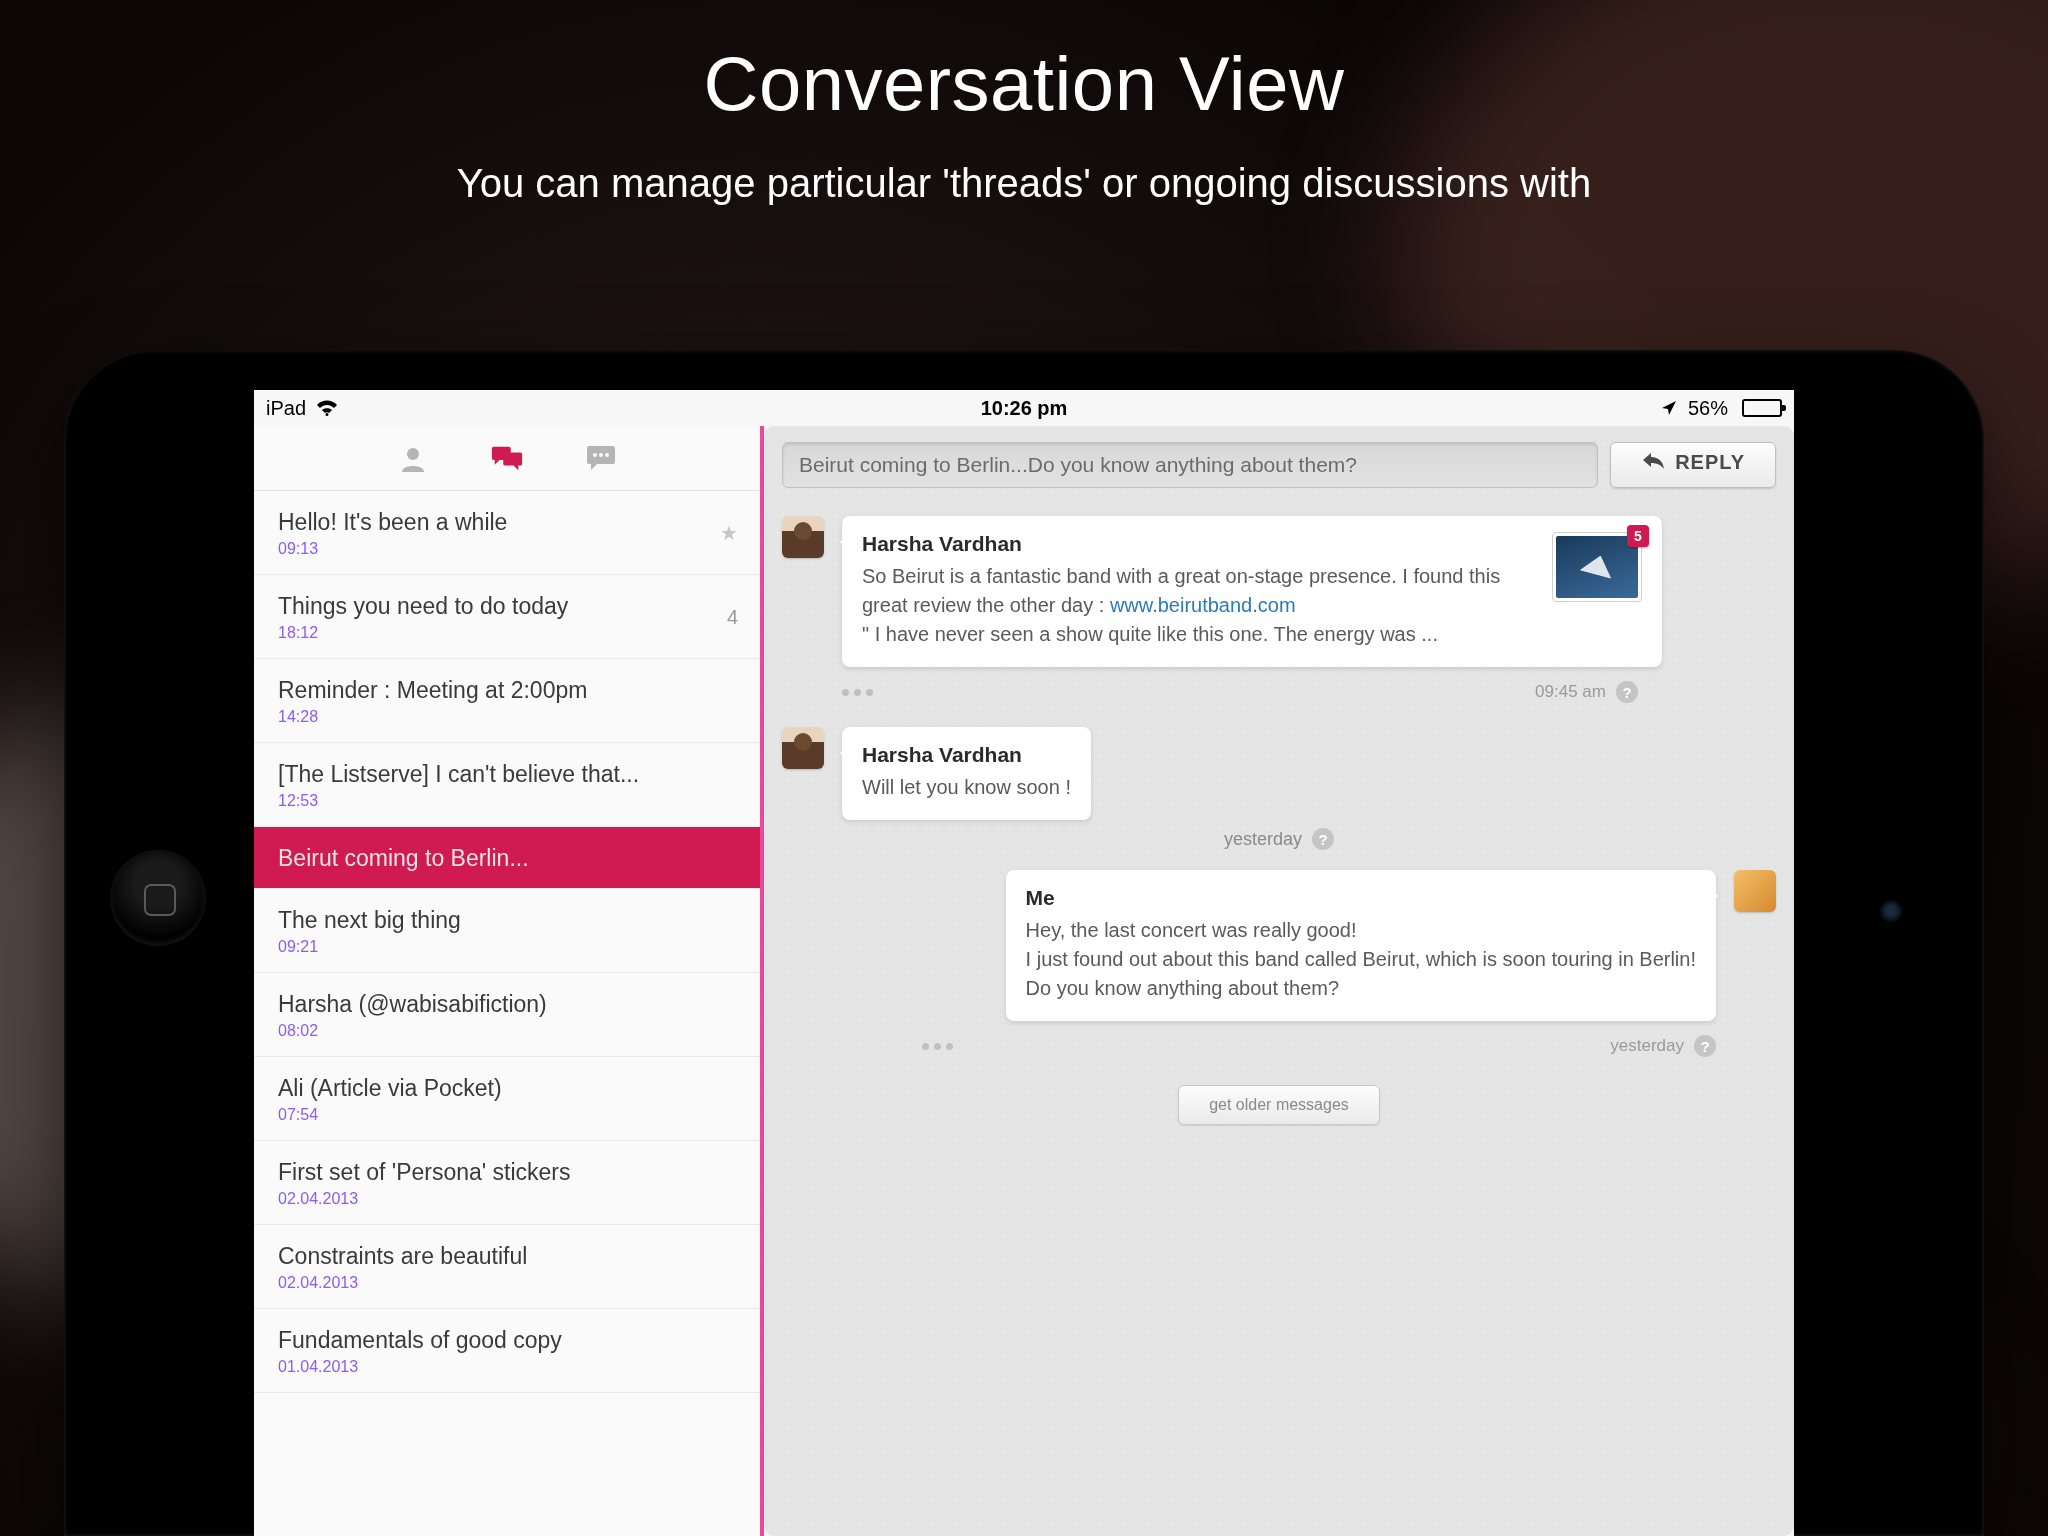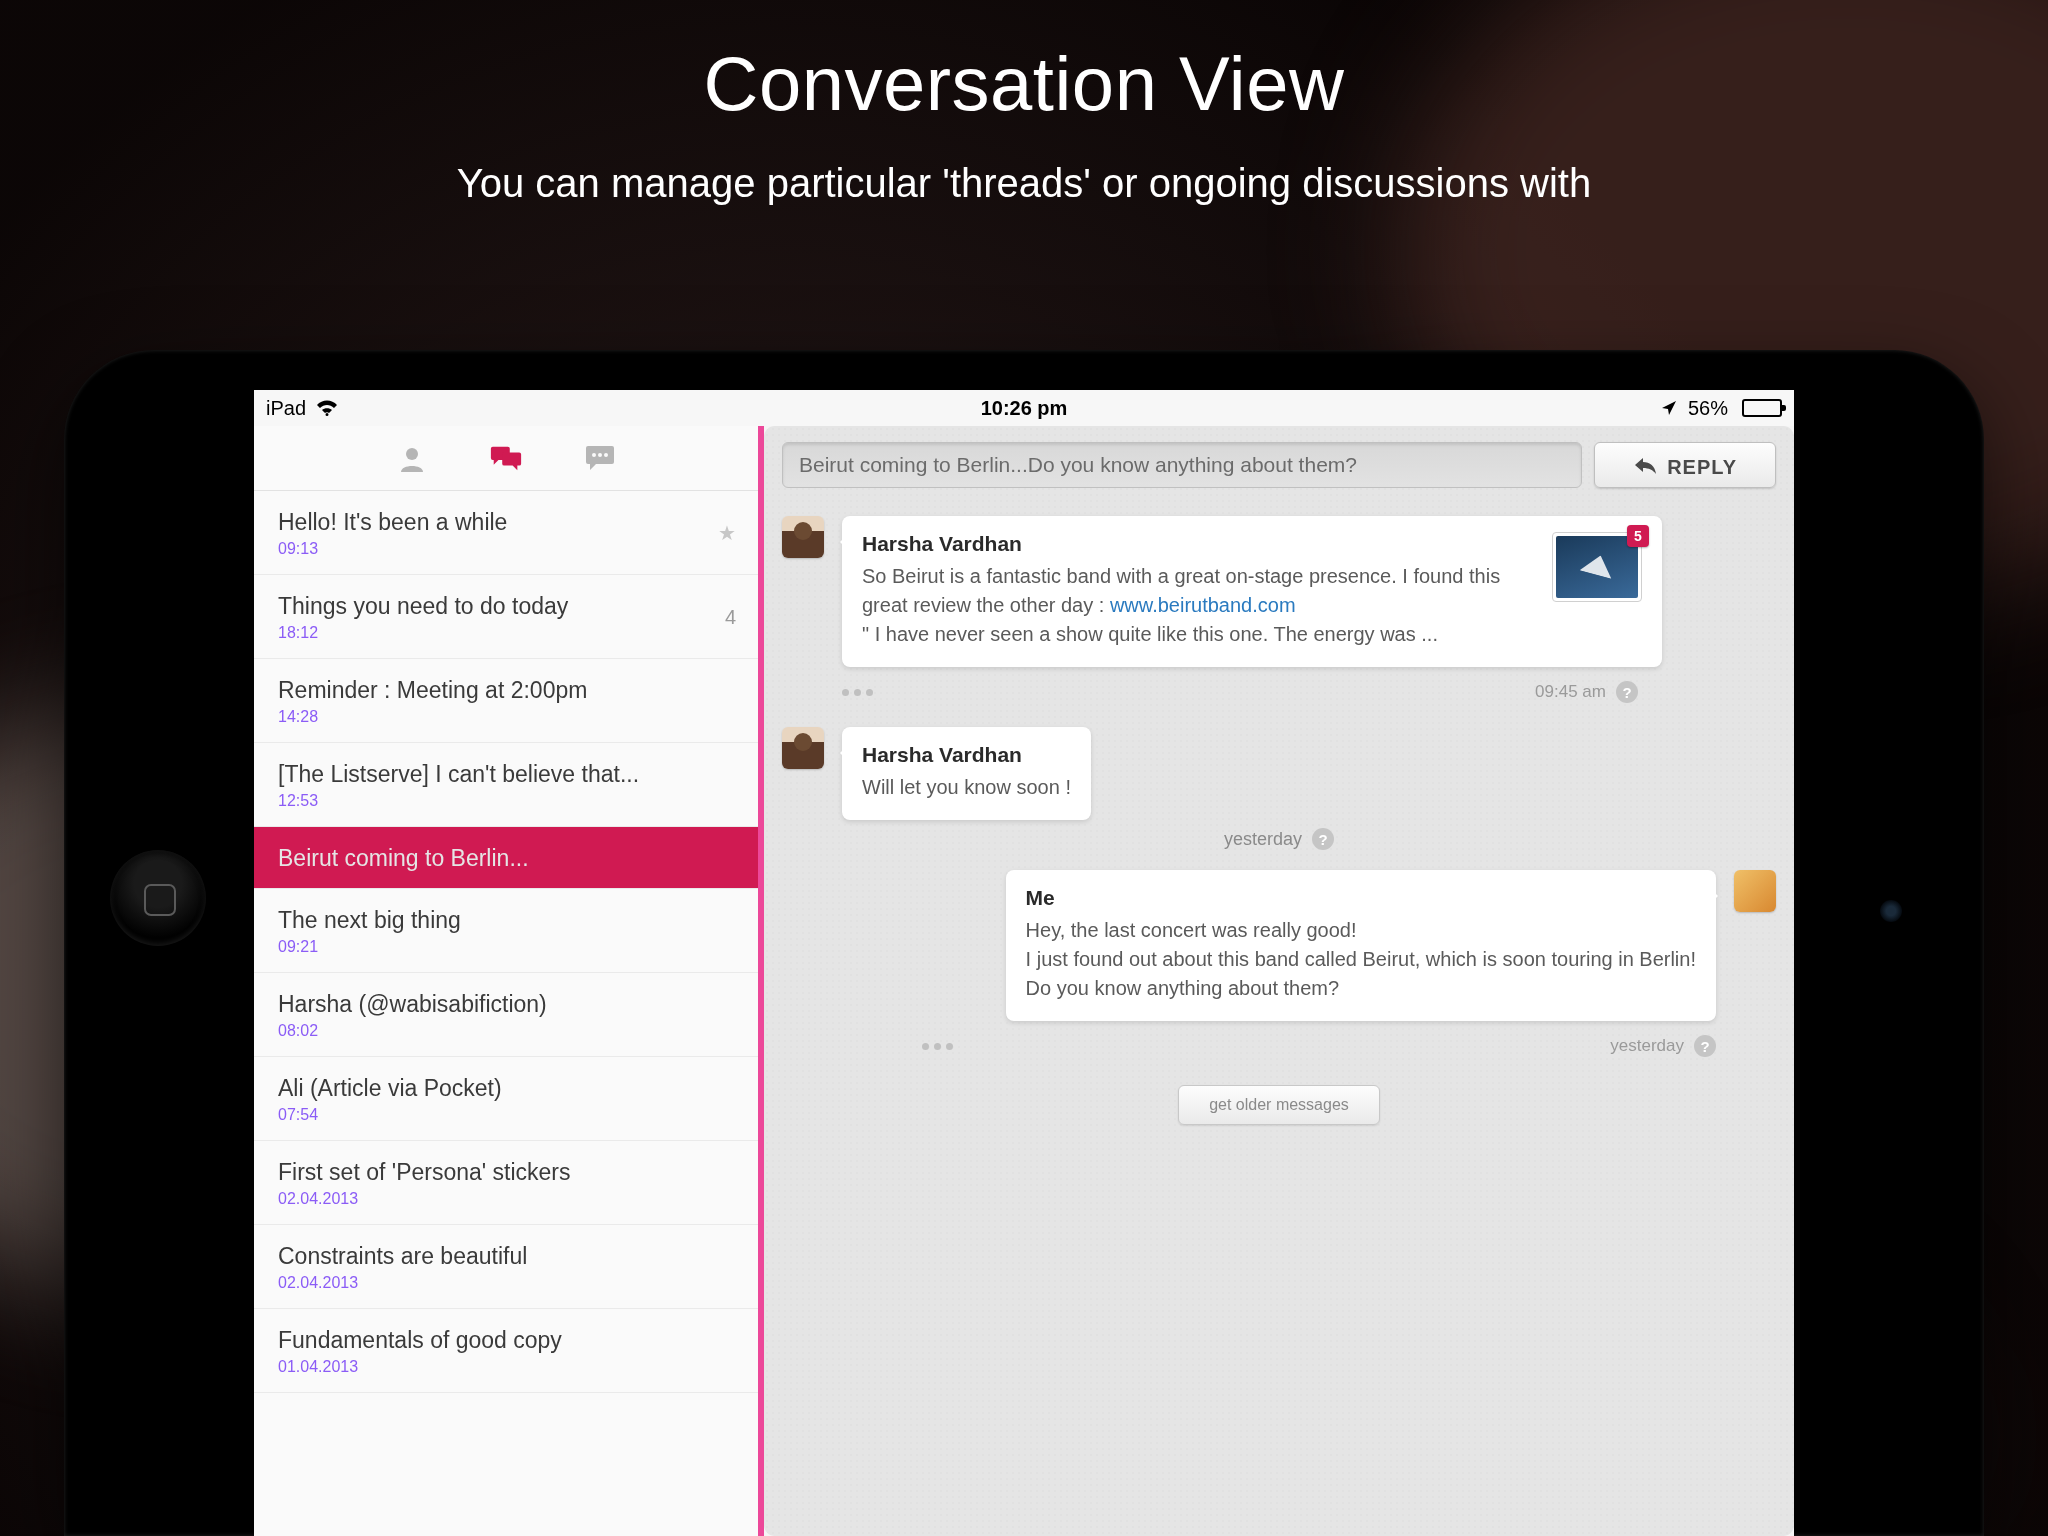--- a/index.html
+++ b/index.html
@@ -56,21 +56,21 @@
 .status-left, .status-right { display: flex; align-items: center; gap: 10px; }
 .status-center { position: absolute; left: 50%; transform: translateX(-50%); font-weight: 600; }
 .status-right { margin-left: auto; }
 .wifi-icon, .loc-icon, .batt-icon { display: inline-flex; }
 .batt { width: 40px; height: 18px; border: 2px solid #000; border-radius: 3px; position: relative; margin-left: 4px; }
 .batt::after { content:""; position:absolute; right:-6px; top:4px; width:4px; height:6px; background:#000; border-radius:0 2px 2px 0; }
 .batt-fill { background:#000; height:100%; width:56%; }
 
 .app { display: flex; height: calc(100% - 36px); }
 .sidebar {
-  width: 510px; background: #fafafa; border-right: 6px solid #ec4899;
+  width: 510px; background: #fafafa; border-right: 4px solid #ec4899;
   overflow: hidden; display:flex; flex-direction:column;
 }
 .tabbar {
   display: flex; justify-content: center; gap: 60px;
   padding: 18px 0 16px; border-bottom: 1px solid #e2e2e2;
 }
 .tab-icon { width: 34px; height: 30px; display:flex; align-items:center; justify-content:center; }
 .thread-list { flex:1; overflow-y:auto; }
 .thread {
   padding: 18px 24px 16px; border-bottom: 1px solid #eaeaea;
@@ -92,24 +92,24 @@
 .subject-bar {
   display: flex; gap: 12px; margin-bottom: 28px;
 }
 .subject-field {
   flex: 1; background: linear-gradient(#d8d8d8,#e2e2e2);
   border: 1px solid #c0c0c0; border-radius: 6px;
   padding: 10px 16px; font-size: 21px; color: #6b6b6b;
   box-shadow: inset 0 2px 3px rgba(0,0,0,0.1);
 }
 .reply-btn {
-  display: flex; align-items: flex-end; gap: 10px;
+  display: flex; align-items: flex-start; gap: 10px;
   background: linear-gradient(#fdfdfd,#eaeaea);
   border: 1px solid #bfbfbf; border-radius: 6px;
-  padding: 8px 38px; font-size: 20px; font-weight: 700;
+  padding: 8px 30px; font-size: 20px; font-weight: 700;
   color: #4a4a4a; letter-spacing: 1px; cursor: pointer;
   box-shadow: 0 1px 2px rgba(0,0,0,0.15);
 }
 .msg-row { display:flex; gap:18px; margin-bottom:6px; }
 .msg-row.right { justify-content:flex-end; }
 .avatar {
   width:42px; height:42px; border-radius:6px; flex-shrink:0;
   background: linear-gradient(135deg,#c49a6c,#8b5a3c);
   box-shadow: 0 1px 2px rgba(0,0,0,0.2);
   position:relative; overflow:hidden;

